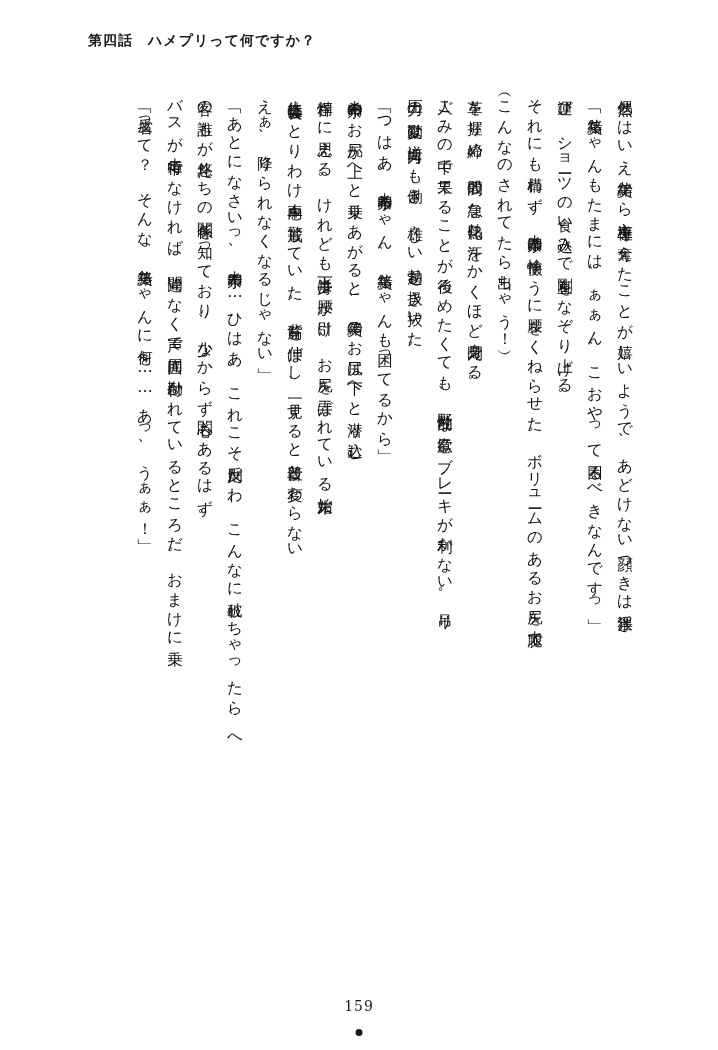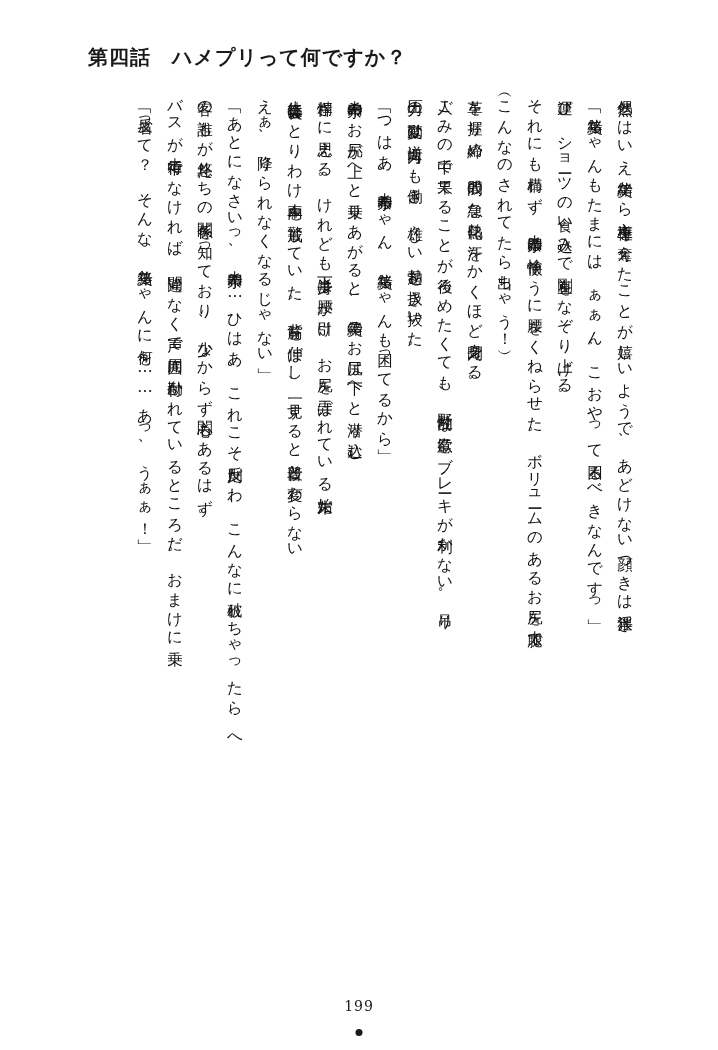--- a/index.html
+++ b/index.html
@@ -13,23 +13,23 @@
     height: 1050px;
     background: #ffffff;
     overflow: hidden;
     font-family: "DejaVu Serif", "Liberation Serif", serif;
     color: #111111;
   }
 
   
   .header {
     position: absolute;
-    top: 44px;
+    top: 32px;
     left: 88px;
-    font-size: 20px;
+    font-size: 14px;
     font-weight: 700;
     letter-spacing: 1px;
     color: #1a1a1a;
     white-space: nowrap;
   }
 
   
   .body-text {
     position: absolute;
     top: 88px;
@@ -99,16 +99,16 @@
     <div class="col">圧力の変動は逆方向にも働き、雄々しい勃起を扱き抜いた。</div>
     <div class="col">人ごみの中で果てることが後ろめたくても、野性的な意欲にブレーキが利かない。吊り</div>
     <div class="col">革を握り締め、股間の急な熱化に汗をかくほど身悶える。</div>
     <div class="col">（こんなのされてたら出ちゃう！）</div>
     <div class="col">それにも構わず、由希奈は愉快そうに腰をくねらせた。ボリュームのあるお尻を太腿で</div>
     <div class="col">運び、ショーツの食い込みで剛直をなぞり上げる。</div>
     <div class="col indent">「美緒ちゃんもたまには、ぁぁん、こおやって困るべきなんですっ」</div>
     <div class="col">偶然とはいえ美緒から主導権を奪えたことが嬉しいようで、あどけない顔つきは淫猥さ</div>
   </div>
 
-  <div class="folio">199</div>
+  <div class="folio">159</div>
   <div class="folio-mark"></div>
 
 </div>
 
 </body></html>

